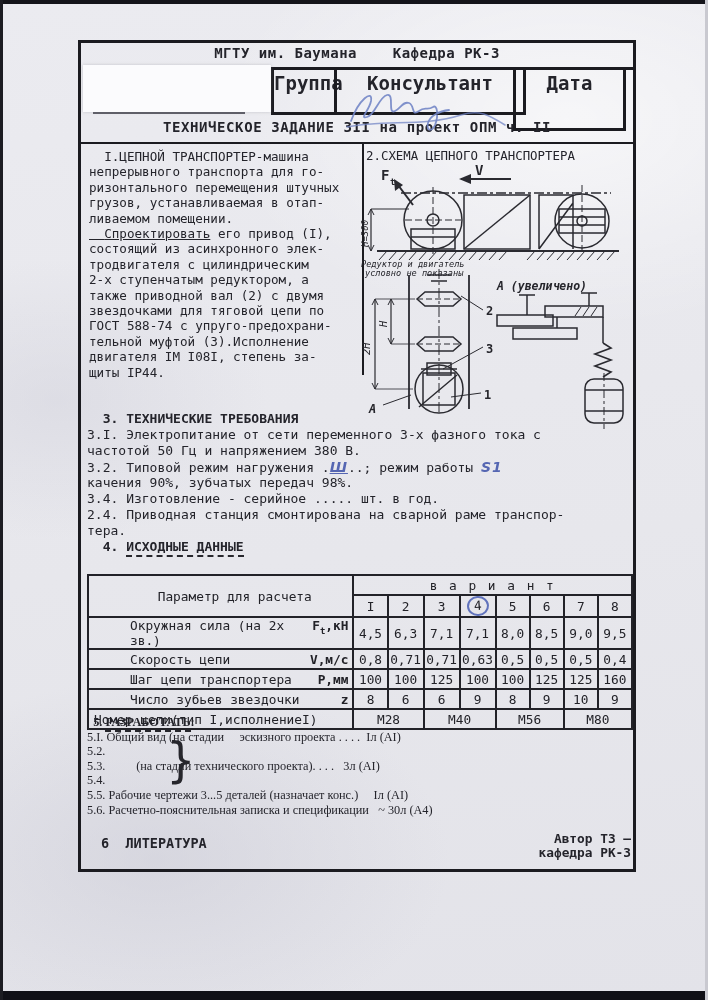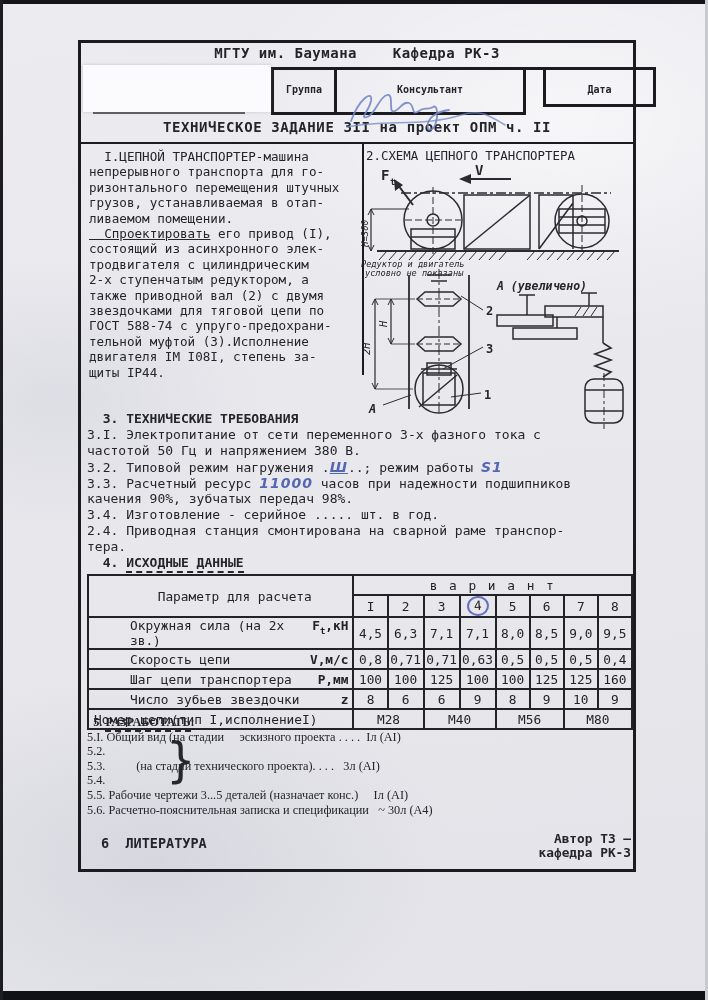--- a/index.html
+++ b/index.html
@@ -15,21 +15,21 @@
   .edge-bottom{left:0;top:991px;width:708px;height:9px;background:#101017;}
   .edge-left{left:0;top:0;width:3px;height:1000px;background:#1c1c22;}
   .edge-right{left:705px;top:0;width:3px;height:1000px;background:#c9c9d0;}
 
   .frame{position:absolute;left:78px;top:40px;width:558px;height:832px;
     border:3px solid #1b1b20;box-sizing:border-box;}
   .inst{position:absolute;left:0;top:2px;width:100%;text-align:center;
     font-size:14px;font-weight:700;letter-spacing:.5px;white-space:pre;}
   .hline{position:absolute;background:#1b1b20;}
   .cell{position:absolute;border:3px solid #1b1b20;box-sizing:border-box;
-    font-size:10px;font-weight:700;text-align:center;padding-top:14px;}
+    font-size:19px;font-weight:700;text-align:center;padding-top:2px;}
   .whitebox{position:absolute;left:2px;top:22px;width:188px;height:47px;
     background:#fbfbfd;box-shadow:0 0 3px rgba(120,120,130,.35);}
   .grayline{position:absolute;left:12px;top:69px;width:152px;height:2px;background:#5f5f68;}
   .doc-title{position:absolute;left:0;top:76px;width:100%;text-align:center;
     font-size:14px;font-weight:700;letter-spacing:.6px;white-space:pre;}
   .title-underline{left:0;top:99px;width:552px;height:2px;}
 
   .para1{position:absolute;left:8px;top:106px;width:278px;
     font-size:12.6px;line-height:15.4px;white-space:pre-wrap;font-weight:500;}
   .ul-solid{text-decoration:underline;}
@@ -81,21 +81,21 @@
   <div class="edge edge-bottom"></div>
   <div class="edge edge-left"></div>
   <div class="edge edge-right"></div>
 
   <div class="frame">
 
     <div class="inst">МГТУ им. Баумана    Кафедра РК-3</div>
     <div class="hline" style="left:140px;top:24px;width:415px;height:3px;"></div>
     <div class="cell" style="left:190px;top:24px;width:66px;height:48px;">Группа</div>
     <div class="cell" style="left:253px;top:24px;width:192px;height:48px;">Консультант</div>
-    <div class="cell" style="left:462px;top:24px;width:113px;height:40px;">Дата</div>
+    <div class="cell" style="left:432px;top:24px;width:113px;height:64px;">Дата</div>
     <div class="whitebox"></div>
     <div class="grayline"></div>
 
     <svg class="sig" width="210" height="56" viewBox="0 0 210 56">
       <path d="M22 40 C30 18 44 8 42 20 C40 30 30 38 38 36 C46 34 50 16 58 14 C66 12 58 34 66 30 C72 27 74 20 80 22 C86 24 82 36 90 30 C96 25 98 30 104 26 C108 23 110 34 106 44 C103 51 97 50 99 42 C101 35 110 30 120 29" fill="none" stroke="#7386c6" stroke-width="1.8" stroke-linecap="round" opacity="0.9"></path>
       <path d="M18 46 C55 38 95 46 132 34 C150 28 160 34 176 44" fill="none" stroke="#7386c6" stroke-width="1.5" stroke-linecap="round" opacity="0.75"></path>
     </svg>
 
     <div class="doc-title">ТЕХНИЧЕСКОЕ ЗАДАНИЕ 3II на проект ОПМ ч. II</div>
     <div class="hline title-underline"></div>
@@ -214,21 +214,20 @@
       <text x="125" y="190" font-size="12" font-weight="bold">3</text>
       <text x="123" y="236" font-size="12" font-weight="bold">1</text>
       <text x="8" y="250" font-size="12" font-weight="bold" class="dnote">А</text>
     </svg>
 
     <div class="sec3">
       <div class="s3line s3head">  3. ТЕХНИЧЕСКИЕ ТРЕБОВАНИЯ</div>
       <div class="s3line">3.I. Электропитание от сети переменного 3-х фазного тока с</div>
       <div class="s3line">частотой 50 Гц и напряжением 380 В.</div>
       <div class="s3line"><span>3.2. Типовой режим нагружения .</span><span class="hw hw-u">Ш</span><span>..; режим работы </span><span class="hw">S1</span></div>
-      <div class="s3line"><span>3.3. Расчетный ресурс </span><span class="hw">11000</span><span> часов при надежности подшипников</span></div>
       <div class="s3line">качения 90%, зубчатых передач 98%.</div>
       <div class="s3line">3.4. Изготовление - серийное ..... шт. в год.</div>
       <div class="s3line">2.4. Приводная станция смонтирована на сварной раме транспор-</div>
       <div class="s3line">тера.</div>
       <div class="s3line s3head"><span>  4. </span><span class="ul-dash">ИСХОДНЫЕ ДАННЫЕ</span></div>
     </div>
 
     <table class="params">
       <thead>
         <tr>

